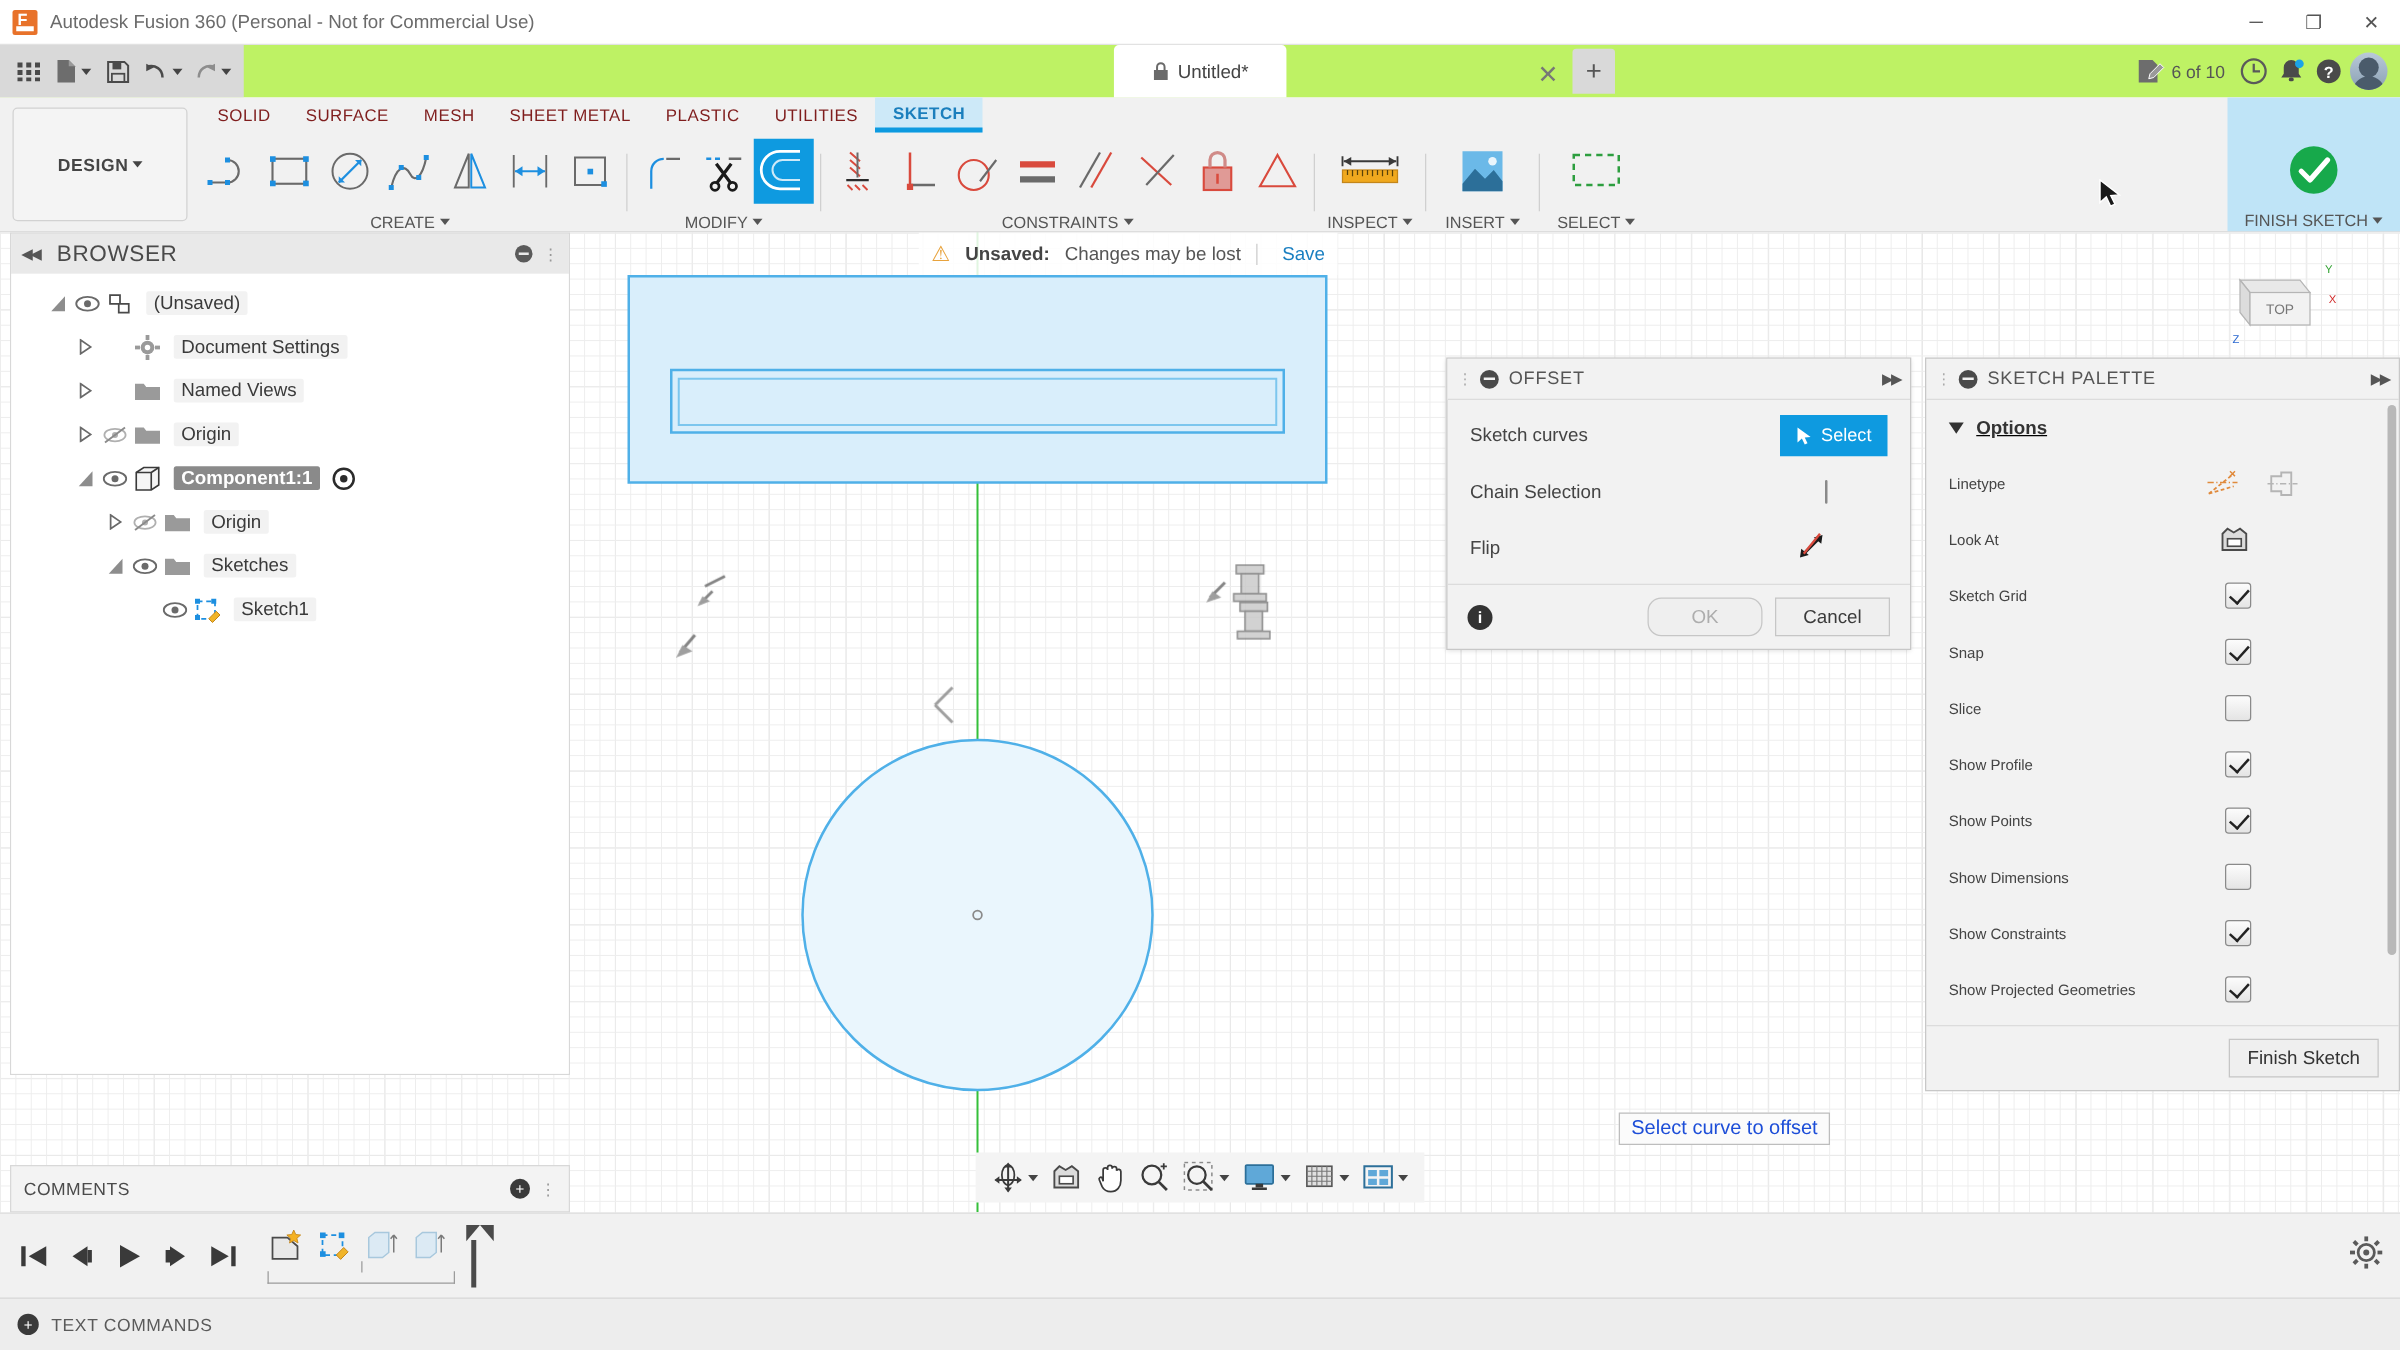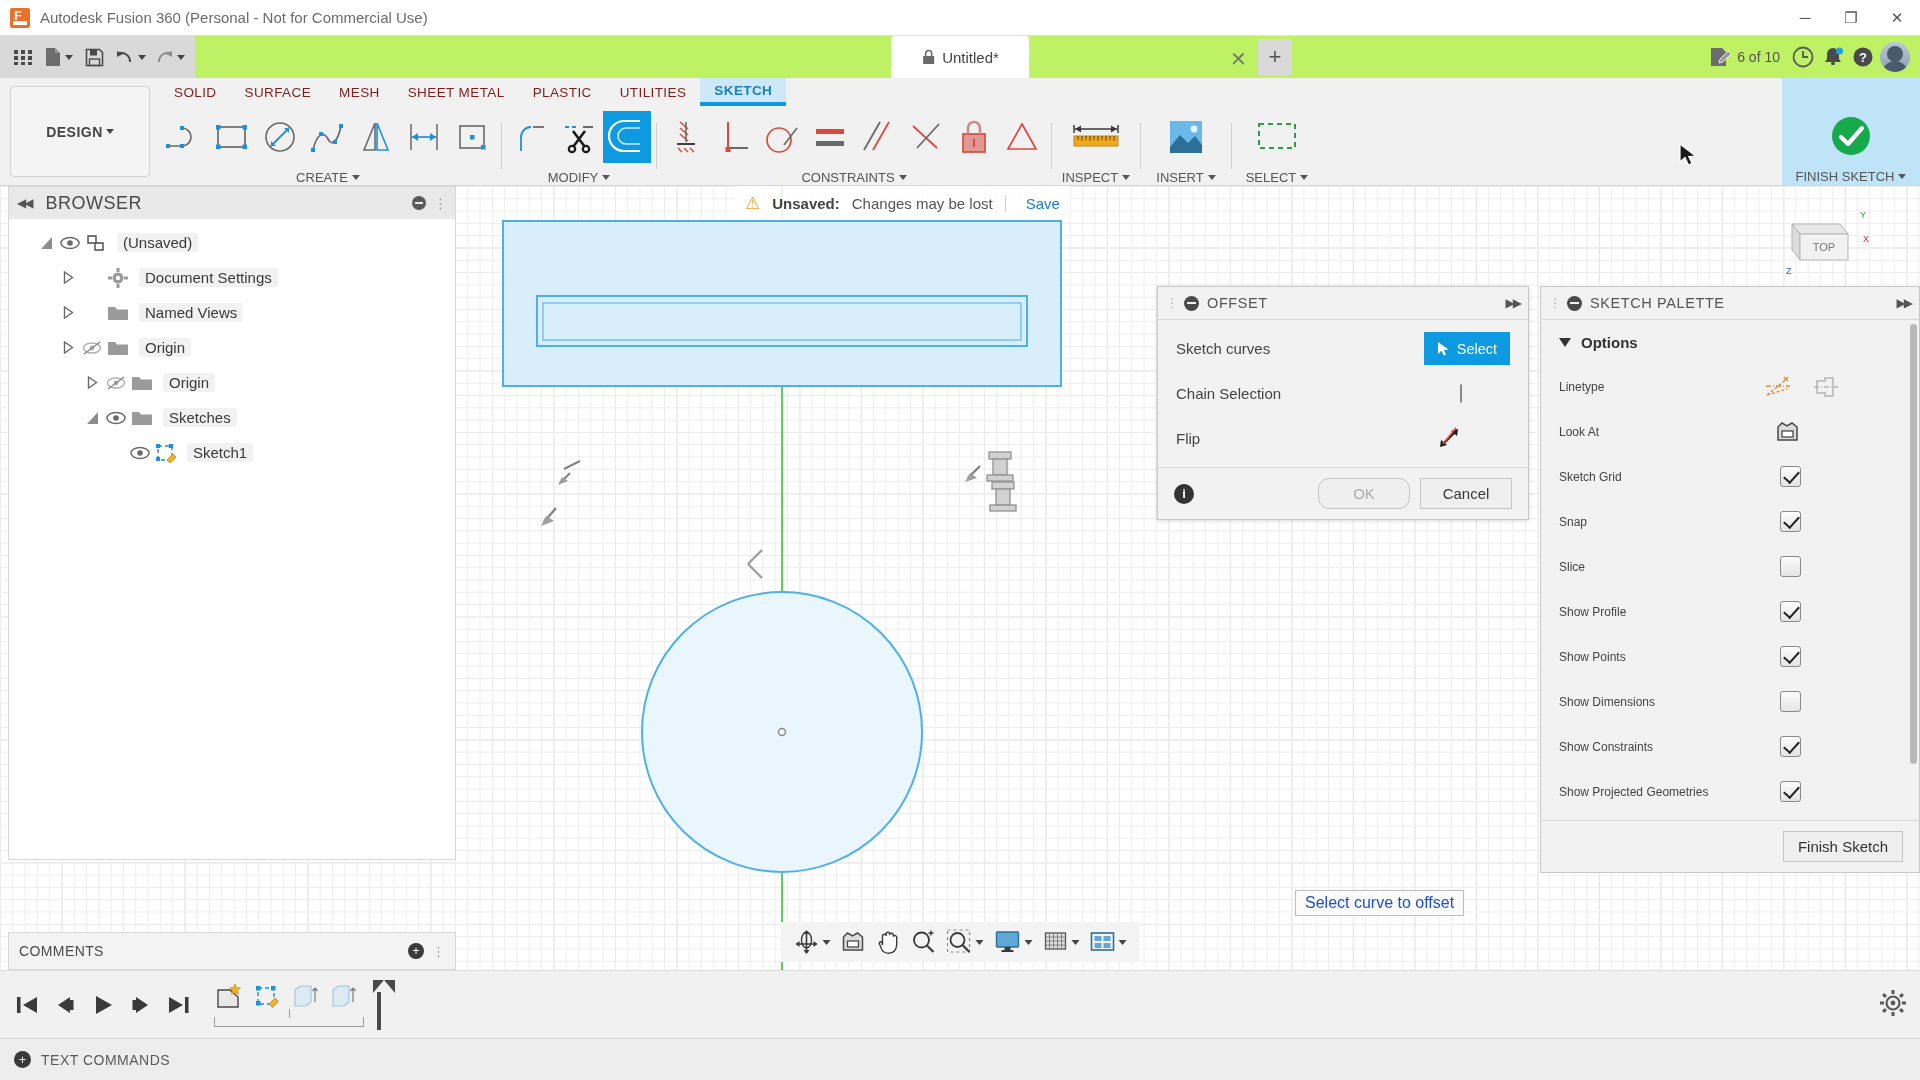--- a/index.html
+++ b/index.html
@@ -192,21 +192,21 @@
   .pal-hdr .collapse::after{content:"";position:absolute;left:3px;top:6.5px;
     width:9px;height:2px;background:#f2f2f2;}
   .pal-hdr .ptitle { font-size:14.5px; color:#555; margin-left:8px;
     letter-spacing:.6px; }
   .pal-hdr .expand { margin-left:auto; color:#555; font-size:12px;
     letter-spacing:-2px; cursor:pointer; }
   .pal-body { position:relative; padding-bottom:6px; }
   .pal-scroll { position:absolute; right:2px; top:4px; width:7px; height:440px;
     background:#b8b8b8; border-radius:4px; cursor:pointer; }
   .opt-hdr { height:44px; display:flex; align-items:center; padding:0 18px;
-    gap:10px; cursor:pointer; }
+    gap:10px; cursor:pointer;text-decoration:underline; }
   .opt-hdr .tri-d { width:0;height:0;border-left:6px solid transparent;
     border-right:6px solid transparent;border-top:9px solid #333; }
   .opt-hdr span { font-size:15px; font-weight:bold; color:#333; }
   .prow { height:45px; display:flex; align-items:center; padding:0 18px; }
   .prow .plab { font-size:12px; color:#444; }
   .prow .pctl { margin-left:auto; margin-right:62px; display:flex;
     align-items:center; gap:22px; }
   .chk { width:21px;height:21px;border:1px solid #8a8a8a; border-radius:3px;
     background:linear-gradient(#fcfcfc,#e4e4e4); position:relative; cursor:pointer; }
   .chk.on::after { content:""; position:absolute; left:6px; top:1px; width:7px;
@@ -826,20 +826,39 @@
             </svg>
         </span>
         <span class="ficon">
           <svg width="22" height="18" viewBox="0 0 22 18">
               <path d="M1 3 h7 l2 2.5 h11 V16 H1 z" fill="#9a9a9a"></path>
             </svg>
         </span>
         <span class="tlabel">Origin</span>
       </div>
 
+      <div class="trow selected" style="padding-left:48px;">
+        <span class="tri">
+            <span class="tri-open"></span>
+          </span>
+        <span class="eye">
+          <svg width="20" height="14" viewBox="0 0 20 14">
+              <ellipse cx="10" cy="7" rx="9" ry="5.5" fill="none" stroke="#6a6a6a" stroke-width="1.5"></ellipse>
+              <circle cx="10" cy="7" r="2.8" fill="#6a6a6a"></circle>
+            </svg>
+        </span>
+        <span class="ficon">
+          <svg width="24" height="22" viewBox="0 0 24 22">
+              <path d="M3 6 L9 2 L21 2 L21 16 L15 20 L3 20 z" fill="#f5f5f5" stroke="#3a3a3a" stroke-width="1.3"></path>
+              <path d="M3 6 L15 6 L15 20 M15 6 L21 2" fill="none" stroke="#3a3a3a" stroke-width="1.3"></path>
+            </svg>
+        </span>
+        <span class="tlabel">Component1:1</span>
+        <span class="dot-btn"></span>
+      </div>
 
       <div class="trow" style="padding-left:72px;">
         <span class="tri">
           <svg width="11" height="13" viewBox="0 0 11 13">
               <path d="M1.5 1 L9.5 6.5 L1.5 12 z" fill="none" stroke="#6a6a6a" stroke-width="1.4"></path>
             </svg>
         </span>
         <span class="eye">
           <svg width="20" height="16" viewBox="0 0 20 16">
               <ellipse cx="10" cy="8" rx="8.5" ry="5" fill="none" stroke="#b0b0b0" stroke-width="1.4"></ellipse>

